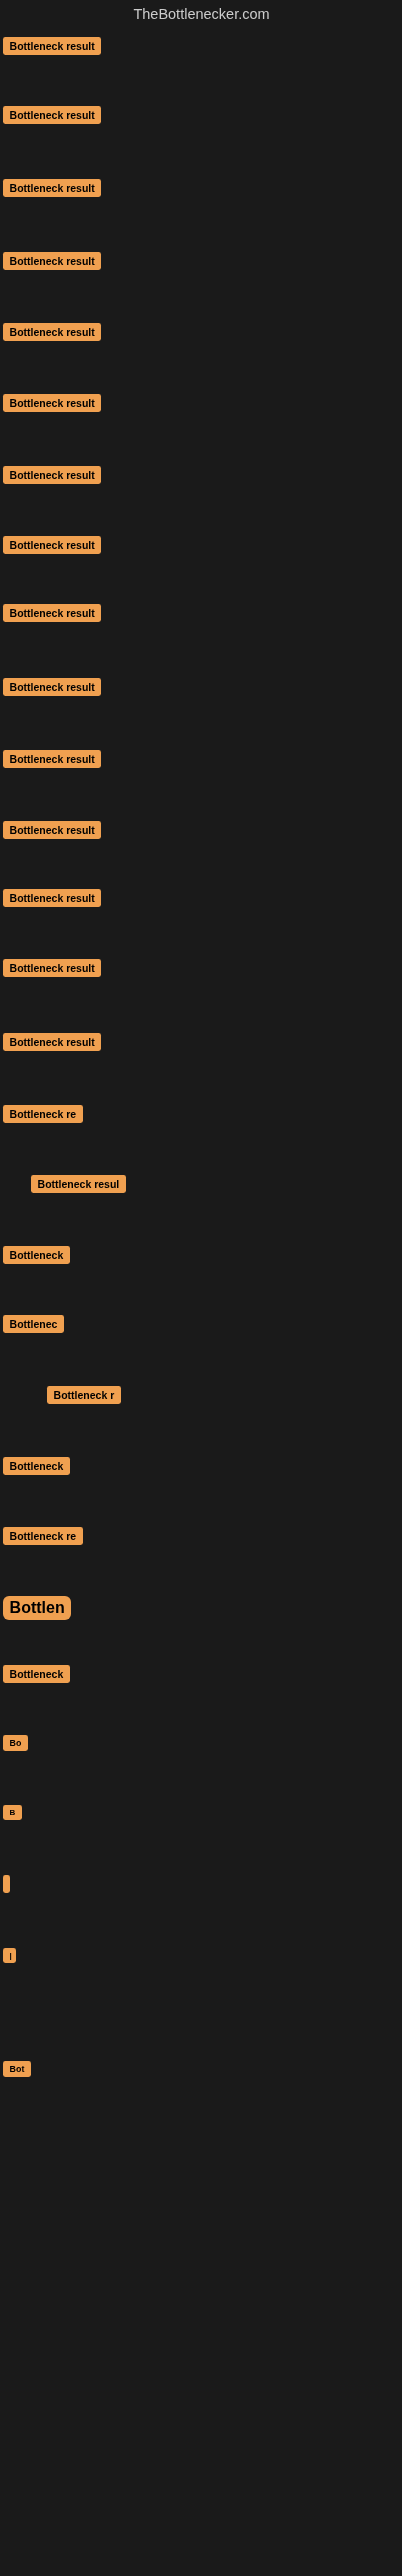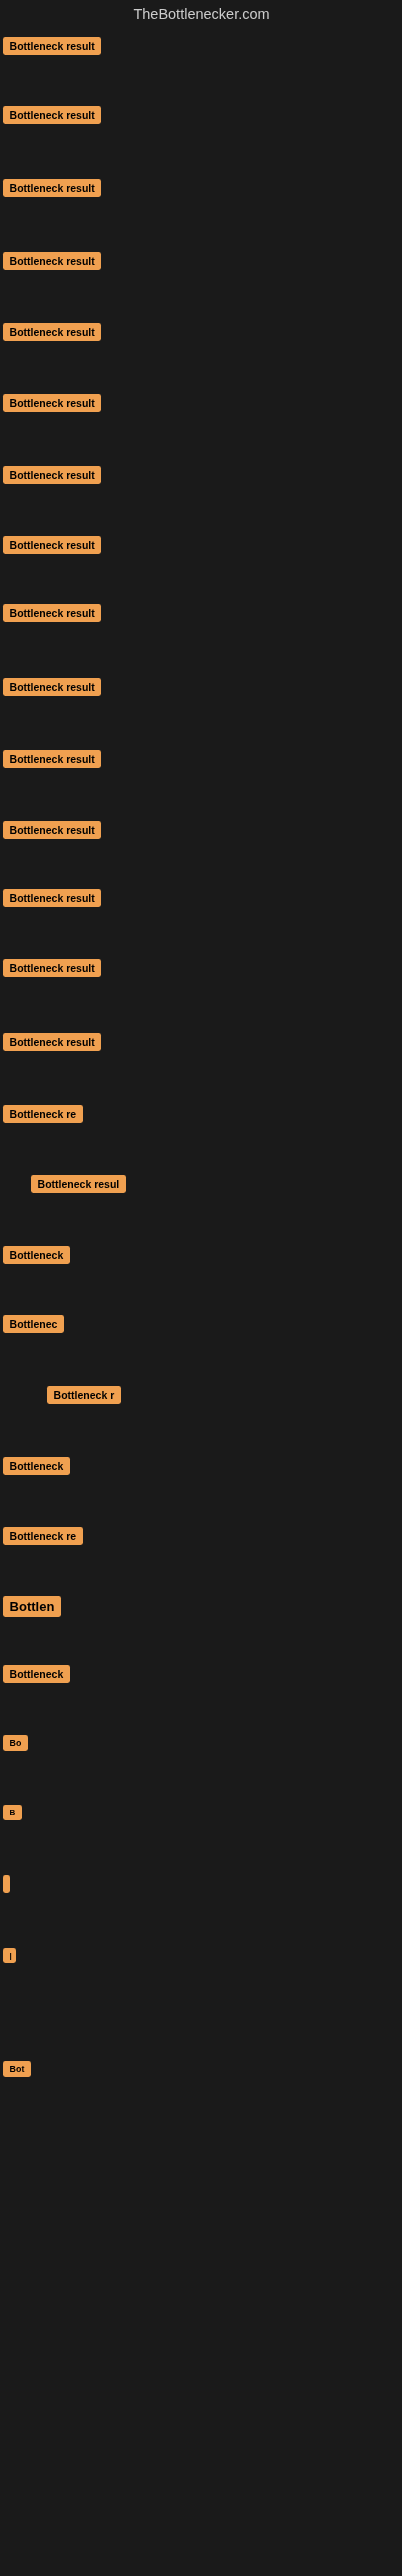--- a/index.html
+++ b/index.html
@@ -56,21 +56,21 @@
     <div style="position: absolute; top: 857px; left: 3.2px;"><span class="bottleneck-label" style="max-width: 154px; font-size: 10.5px;">Bottleneck result</span></div>
     <div style="position: absolute; top: 927px; left: 3.2px;"><span class="bottleneck-label" style="max-width: 149px; font-size: 10.5px;">Bottleneck result</span></div>
     <div style="position: absolute; top: 1001px; left: 3.2px;"><span class="bottleneck-label" style="max-width: 126px; font-size: 10.5px;">Bottleneck result</span></div>
     <div style="position: absolute; top: 1073px; left: 3.2px;"><span class="bottleneck-label" style="max-width: 113px; font-size: 10.5px;">Bottleneck re</span></div>
     <div style="position: absolute; top: 1143px; left: 3.2px; padding-left: 28px;"><span class="bottleneck-label" style="max-width: 106px; font-size: 10.5px;">Bottleneck resul</span></div>
     <div style="position: absolute; top: 1214px; left: 3.2px;"><span class="bottleneck-label" style="max-width: 89px; font-size: 10.5px;">Bottleneck</span></div>
     <div style="position: absolute; top: 1283px; left: 3.2px;"><span class="bottleneck-label" style="max-width: 72px; font-size: 10.5px;">Bottlenec</span></div>
     <div style="position: absolute; top: 1354px; left: 3.2px; margin-left: 44px;"><span class="bottleneck-label" style="max-width: 93px; font-size: 10.5px;">Bottleneck r</span></div>
     <div style="position: absolute; top: 1425px; left: 3.2px;"><span class="bottleneck-label" style="max-width: 79px; font-size: 10.5px;">Bottleneck</span></div>
     <div style="position: absolute; top: 1495px; left: 3.2px;"><span class="bottleneck-label" style="max-width: 101px; font-size: 10.5px;">Bottleneck re</span></div>
-    <div style="position: absolute; top: 1564px; left: 3.2px;"><span class="bottleneck-label" style="max-width: 68px; font-size: 13px;">Bottlen</span></div>
+    <div style="position: absolute; top: 1564px; left: 3.2px;"><span class="bottleneck-label" style="max-width: 68px; font-size: 16px; border-radius: 6px;">Bottlen</span></div>
     <div style="position: absolute; top: 1633px; left: 3.2px;"><span class="bottleneck-label" style="max-width: 89px; font-size: 10.5px;">Bottleneck</span></div>
     <div style="position: absolute; top: 1703px; left: 3.2px; text-align: right;"><span class="bottleneck-label" style="max-width: 32px; font-size: 8.9px;">Bo</span></div>
     <div style="position: absolute; top: 1773px; left: 3.2px;"><span class="bottleneck-label" style="max-width: 20px; font-size: 8px;">B</span></div>
     <div style="position: absolute; top: 1843px; left: 3.2px;"><span style="display: inline-block; width: 6.4px; height: 17.7px; background-color: rgb(240, 160, 80); border-radius: 2.4px;"></span></div>
     <div style="position: absolute; top: 1916px; left: 3.2px;"><span class="bottleneck-label" style="max-width: 12px; font-size: 8px;">|</span></div>
     <div style="position: absolute; top: 2029px; left: 3.2px;"><span class="bottleneck-label" style="max-width: 36px; font-size: 8.9px;">Bot</span></div>
   </div>
 
 
 </body></html>

